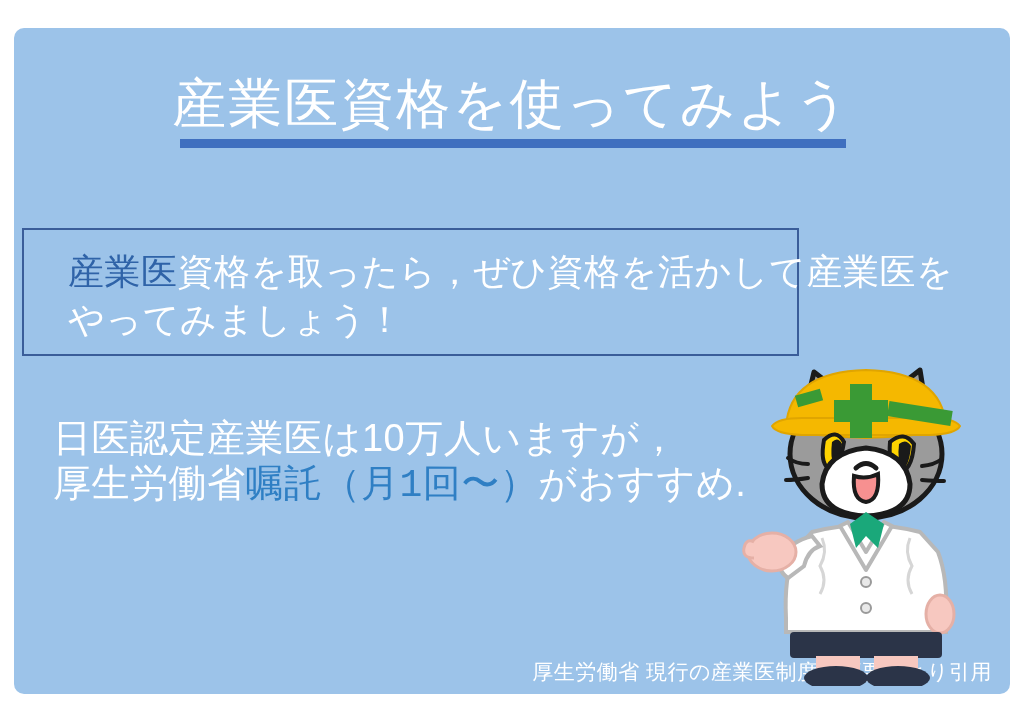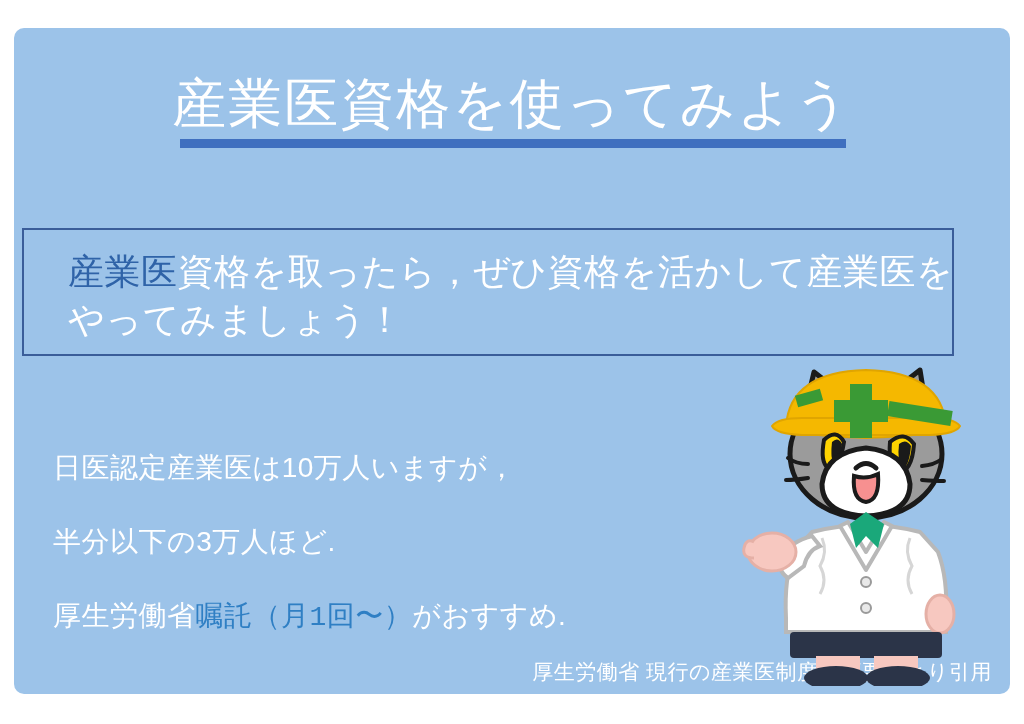--- a/index.html
+++ b/index.html
@@ -60,21 +60,21 @@
     width: 666px;
     height: 9px;
     background: #3f6fbf;
   }
 
   
   .callout-box {
     position: absolute;
     left: 8px;
     top: 200px;
-    width: 932px;
+    width: 777px;
     height: 128px;
     border: 2px solid #3a5d99;
     box-sizing: border-box;
   }
   .callout-text {
     position: absolute;
     left: 44px;
     top: 18px;
     width: 920px;
     font-size: 36px;
@@ -87,26 +87,25 @@
   }
 
   
   .body-block {
     position: absolute;
     left: 39px;
     top: 388px;
     width: 740px;
   }
   .body-line {
-    font-size: 28px;
+    font-size: 38px;
     line-height: 45px;
     color: #ffffff;
     white-space: nowrap;
     letter-spacing: 0.5px;
-    margin-top: 29px;
   }
   .body-accent {
     color: #2f7fc4;
     font-family: Liberation Mono, monospace;
   }
 
   
   .footer-note {
     position: absolute;
     left: 0;
@@ -138,21 +137,20 @@
       <span class="title-text">産業医資格を使ってみよう</span>
     </div>
     <div class="title-rule"></div>
 
     <div class="callout-box">
       <div class="callout-text"><span class="callout-accent">産業医</span><span>資格を取ったら，ぜひ資格を活かして産業医をやってみましょう！</span></div>
     </div>
 
     <div class="body-block">
       <div class="body-line"><span>日医認定産業医は10万人いますが，</span></div>
-      <div class="body-line"><span>半分以下の3万人ほど.</span></div>
       <div class="body-line"><span>厚生労働省</span><span class="body-accent">嘱託（月1回〜）</span><span>がおすすめ.</span></div>
     </div>
 
     <div class="footer-note">厚生労働省 現行の産業医制度の概要等より引用</div>
 
     <div class="illustration">
       <svg viewBox="0 0 250 330" width="250" height="330" xmlns="http://www.w3.org/2000/svg">
 
         <g>
           <path d="M62 58 L72 16 L108 44 Z" fill="#9b9b9b" stroke="#1a1a1a" stroke-width="5" stroke-linejoin="round"></path>

